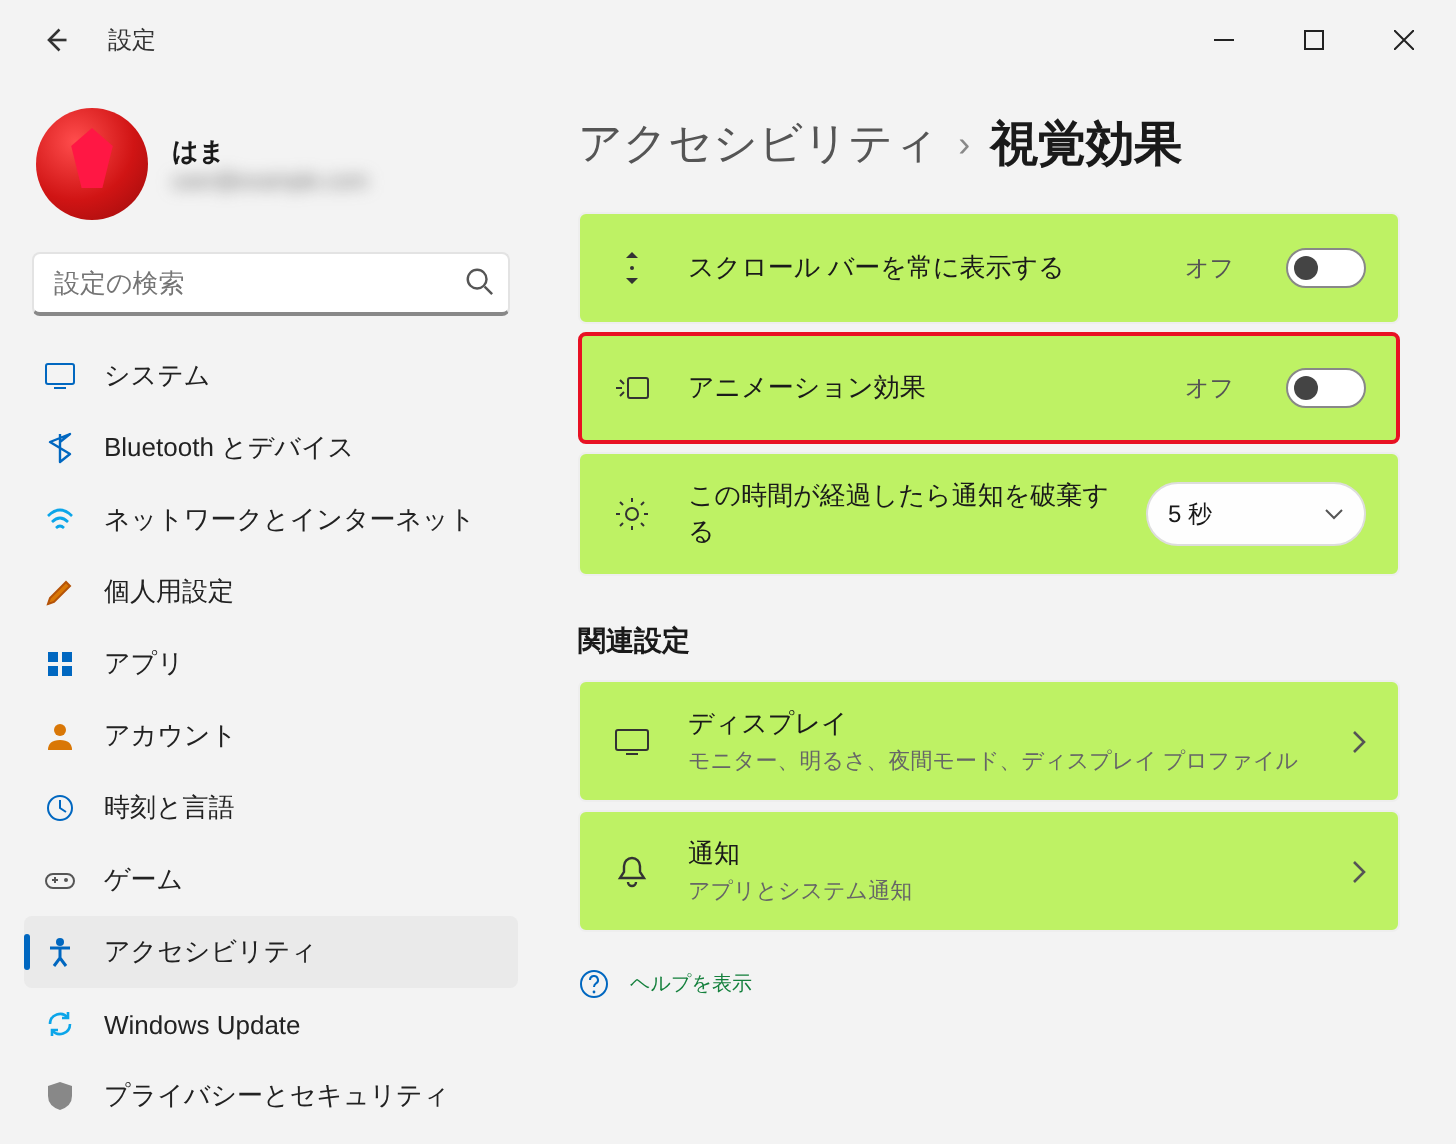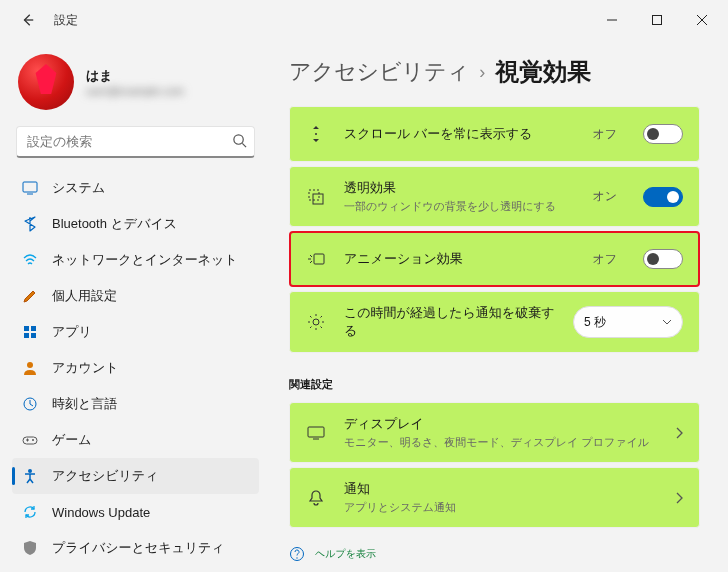--- a/index.html
+++ b/index.html
@@ -45,21 +45,21 @@
 .state { font-size: 12px; color: #555; margin-right: 8px; }
 
 .toggle { width: 40px; height: 20px; border-radius: 10px; position: relative; cursor: pointer; }
 .toggle.off { background: #fff; border: 1px solid #888; }
 .toggle.off::after { content: ""; position: absolute; width: 12px; height: 12px; background: #444; border-radius: 50%; left: 3px; top: 3px; }
 .toggle.on { background: #0067c0; border: 1px solid #0067c0; }
 .toggle.on::after { content: ""; position: absolute; width: 12px; height: 12px; background: #fff; border-radius: 50%; right: 3px; top: 3px; }
 
 .select { width: 110px; height: 32px; background: #fefefe; border: 1px solid #ddd; border-radius: 16px; display: flex; align-items: center; justify-content: space-between; padding: 0 10px; font-size: 12px; cursor: pointer; }
 
-.section-title { font-size: 11px; font-weight: 600; margin: 24px 0 10px; }
+.section-title { font-size: 14px; font-weight: 600; margin: 24px 0 10px; }
 
 .chev { color: #555; }
 
 .help { display: flex; align-items: center; gap: 10px; padding: 14px 0; color: #0067c0; }
 .help a { color: #15803d; text-decoration: none; font-size: 10px; }
 
 svg { display: block; }
 </style>
 </head>
 <body>
@@ -225,34 +225,20 @@
             <circle cx="8" cy="9" r="1" fill="#333"></circle>
           </svg>
         </div>
       <div class="card-body">
           <div class="card-title">スクロール バーを常に表示する</div>
         </div>
       <span class="state">オフ</span>
       <div class="toggle off"></div>
     </div>
 
-    <div class="card">
-      <div class="card-icon">
-          <svg width="18" height="18" viewBox="0 0 18 18">
-            <rect x="2" y="2" width="10" height="10" fill="none" stroke="#333" stroke-dasharray="2 2"></rect>
-            <rect x="6" y="6" width="10" height="10" fill="none" stroke="#333"></rect>
-          </svg>
-        </div>
-      <div class="card-body">
-        <div class="card-title">透明効果</div>
-        <div class="card-sub">一部のウィンドウの背景を少し透明にする</div>
-      </div>
-      <span class="state">オン</span>
-      <div class="toggle on"></div>
-    </div>
 
     <div class="card highlight">
       <div class="card-icon">
           <svg width="18" height="16" viewBox="0 0 18 16">
             <path d="M1 8h3M3 4l2 2M3 12l2-2" stroke="#333" fill="none"></path>
             <rect x="7" y="3" width="10" height="10" rx="1" fill="none" stroke="#333"></rect>
           </svg>
         </div>
       <div class="card-body">
           <div class="card-title">アニメーション効果</div>

